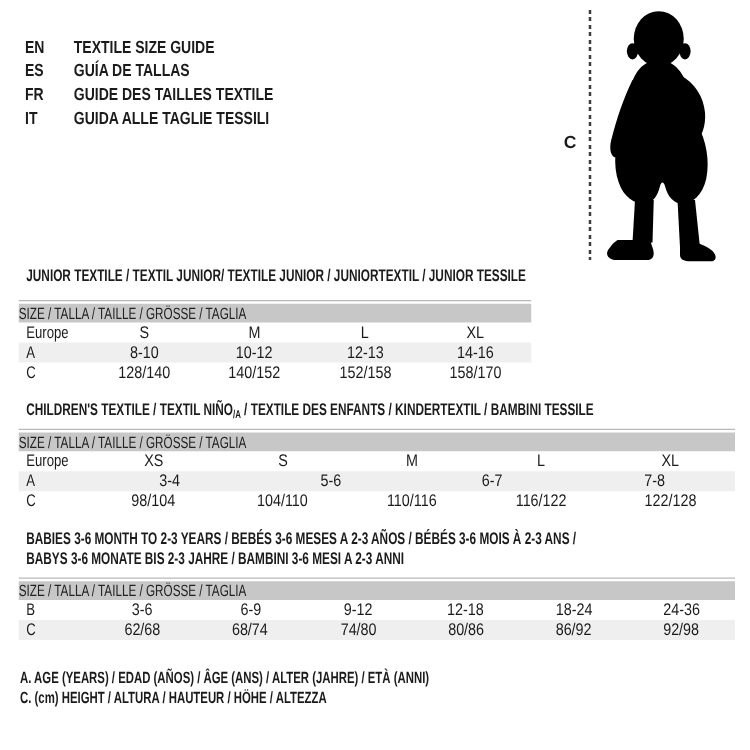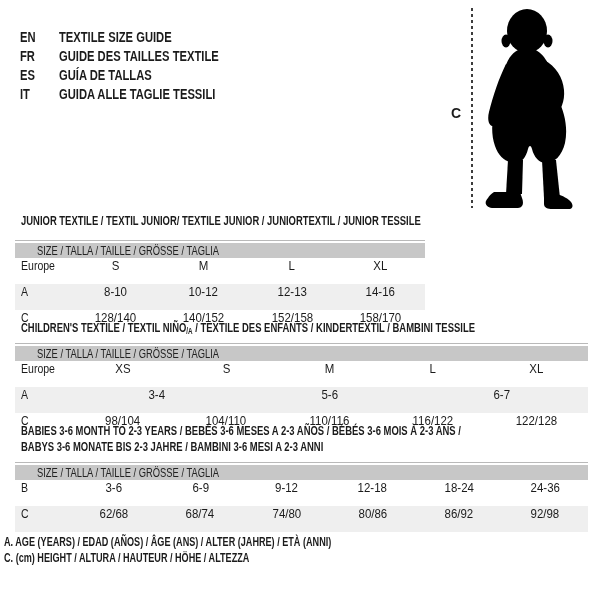--- a/index.html
+++ b/index.html
@@ -34,45 +34,45 @@
   .h-babies1{top:423px;}
   .h-babies2{top:439px;}
   .sub{font-size:9px;vertical-align:-2px;}
 
   
   .size-table{position:absolute;left:15px;font-size:13.5px;}
   .t-junior{top:240px;width:410px;}
   .t-children{top:343px;width:573px;}
   .t-babies{top:462px;width:573px;}
   .hairline{height:1px;background:#b9b9b9;margin-bottom:2px;}
-  .bar{background:#c7c7c7;height:15px;line-height:15px;padding-left:22px;font-size:13px;color:#222;}
-  .trow{display:flex;height:26px;line-height:16px;}
+  .bar{background:#c7c7c7;height:15px;line-height:15px;padding-left:0;font-size:13px;color:#222;}
+  .trow{display:flex;height:16px;line-height:16px;}
   .trow.alt{background:#efefef;}
   .cell{overflow:visible;}
   .cell.lbl{width:50px;flex:0 0 50px;padding-left:6px;text-align:left;}
   .cell.val{flex:1;text-align:center;}
 
   
-  .footnotes{left:4px;top:534px;font-weight:bold;font-size:13px;line-height:16px;}
+  .footnotes{left:16px;top:534px;font-weight:bold;font-size:13px;line-height:16px;}
 </style>
 </head>
 <body>
 
 <div class="abs lang-list">
   <div class="lang-row">
     <span class="lang-code"><span class="cond sx-lang">EN</span></span>
     <span class="cond sx-lang">TEXTILE SIZE GUIDE</span>
   </div>
   <div class="lang-row">
+    <span class="lang-code"><span class="cond sx-lang">ES</span></span>
+    <span class="cond sx-lang">GUÍA DE TALLAS</span>
+  </div>
+  <div class="lang-row">
     <span class="lang-code"><span class="cond sx-lang">FR</span></span>
     <span class="cond sx-lang">GUIDE DES TAILLES TEXTILE</span>
-  </div>
-  <div class="lang-row">
-    <span class="lang-code"><span class="cond sx-lang">ES</span></span>
-    <span class="cond sx-lang">GUÍA DE TALLAS</span>
   </div>
   <div class="lang-row">
     <span class="lang-code"><span class="cond sx-lang">IT</span></span>
     <span class="cond sx-lang">GUIDA ALLE TAGLIE TESSILI</span>
   </div>
 </div>
 
 <div class="abs measure-line"></div>
 <div class="abs c-label">C</div>
 <svg class="abs baby-svg" width="116" height="202" viewBox="0 0 116 202" xmlns="http://www.w3.org/2000/svg" fill="#000000">
@@ -130,20 +130,21 @@
       <div class="cell val"><span class="cond sx-val">S</span></div>
       <div class="cell val"><span class="cond sx-val">M</span></div>
       <div class="cell val"><span class="cond sx-val">L</span></div>
       <div class="cell val"><span class="cond sx-val">XL</span></div>
     </div>
     <div class="trow alt">
       <div class="cell lbl"><span class="cond sx-lbl">A</span></div>
       <div class="cell val"><span class="cond sx-val">3-4</span></div>
       <div class="cell val"><span class="cond sx-val">5-6</span></div>
       <div class="cell val"><span class="cond sx-val">6-7</span></div>
+      <div class="cell val"><span class="cond sx-val">7-8</span></div>
     </div>
     <div class="trow">
       <div class="cell lbl"><span class="cond sx-lbl">C</span></div>
       <div class="cell val"><span class="cond sx-val">98/104</span></div>
       <div class="cell val"><span class="cond sx-val">104/110</span></div>
       <div class="cell val"><span class="cond sx-val">110/116</span></div>
       <div class="cell val"><span class="cond sx-val">116/122</span></div>
       <div class="cell val"><span class="cond sx-val">122/128</span></div>
     </div>
   </div>

